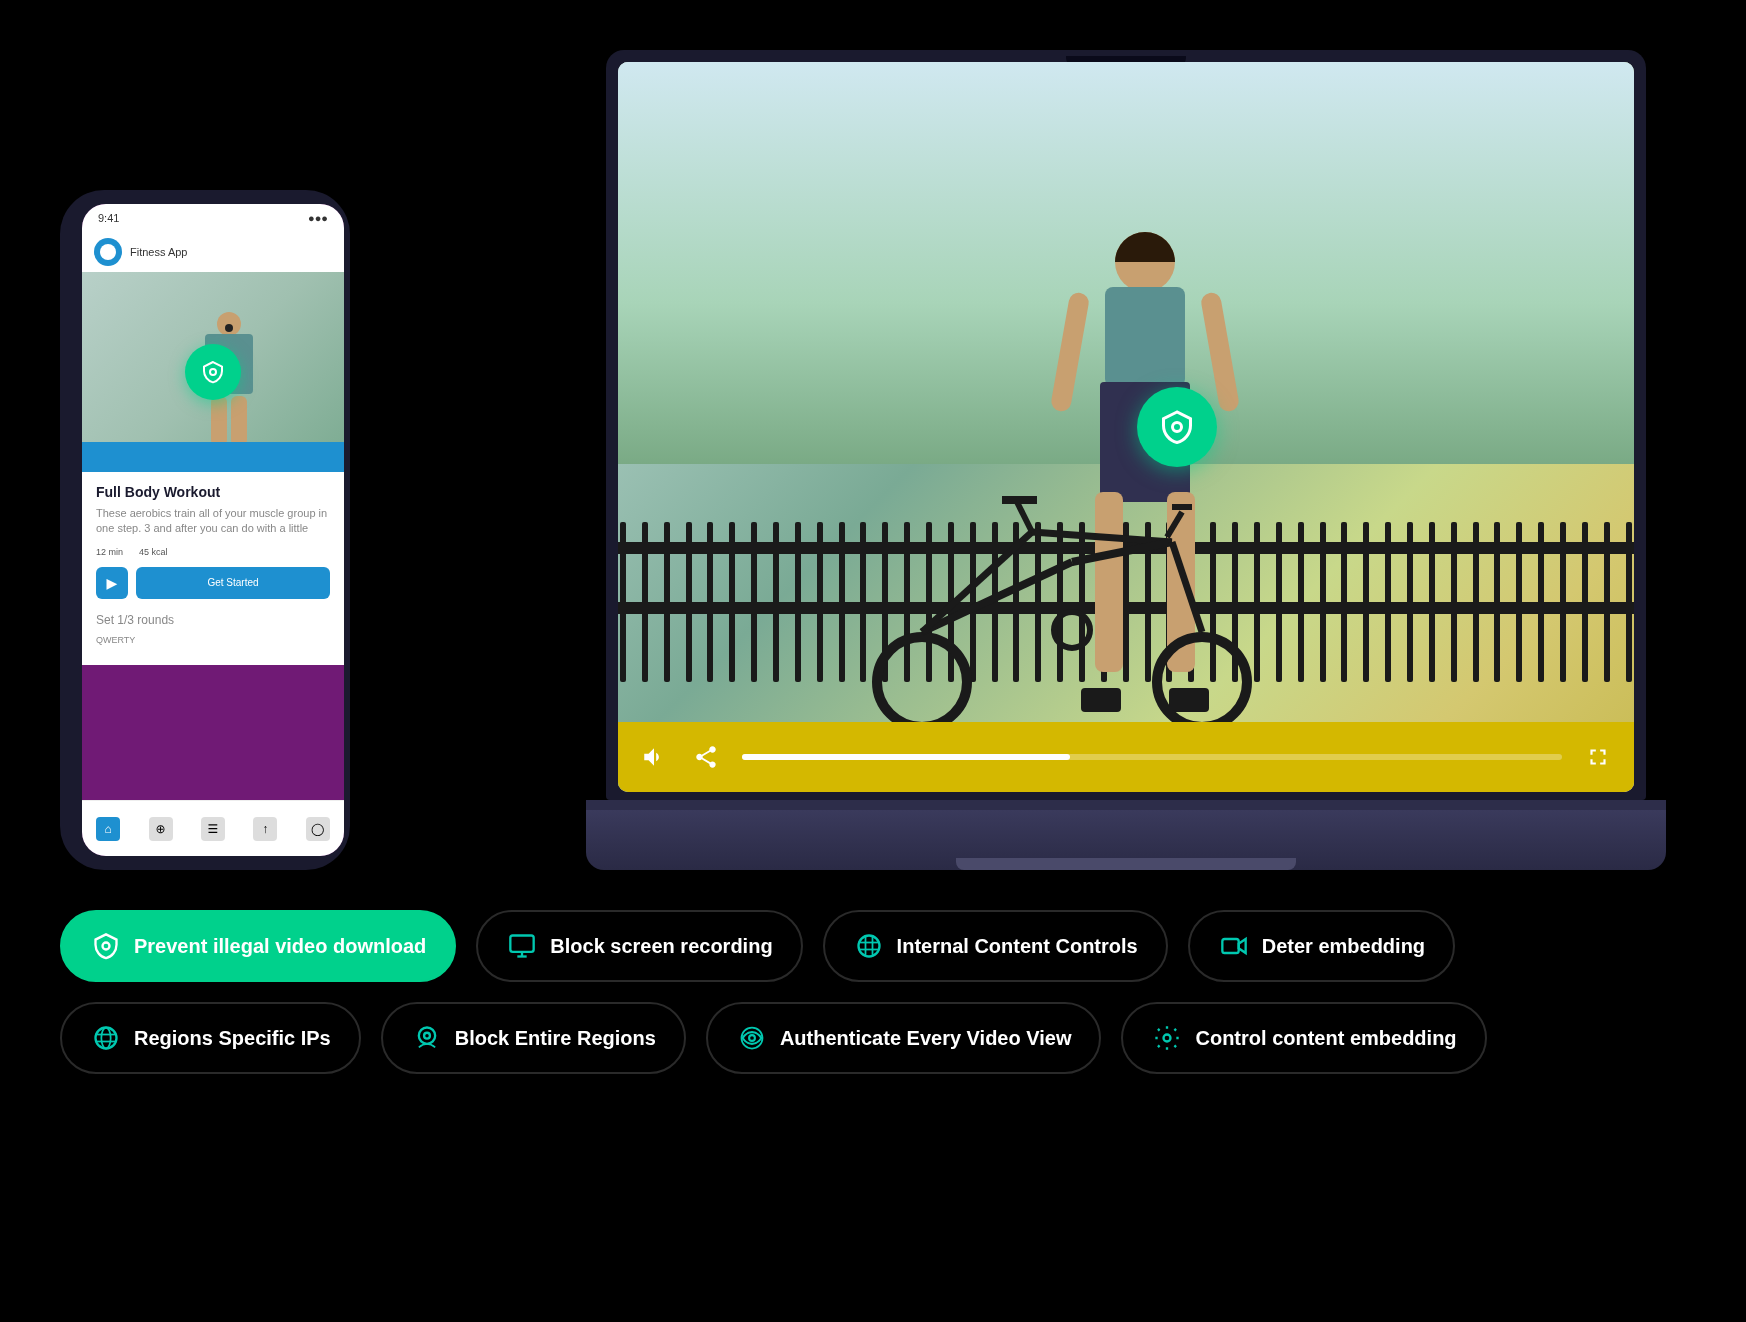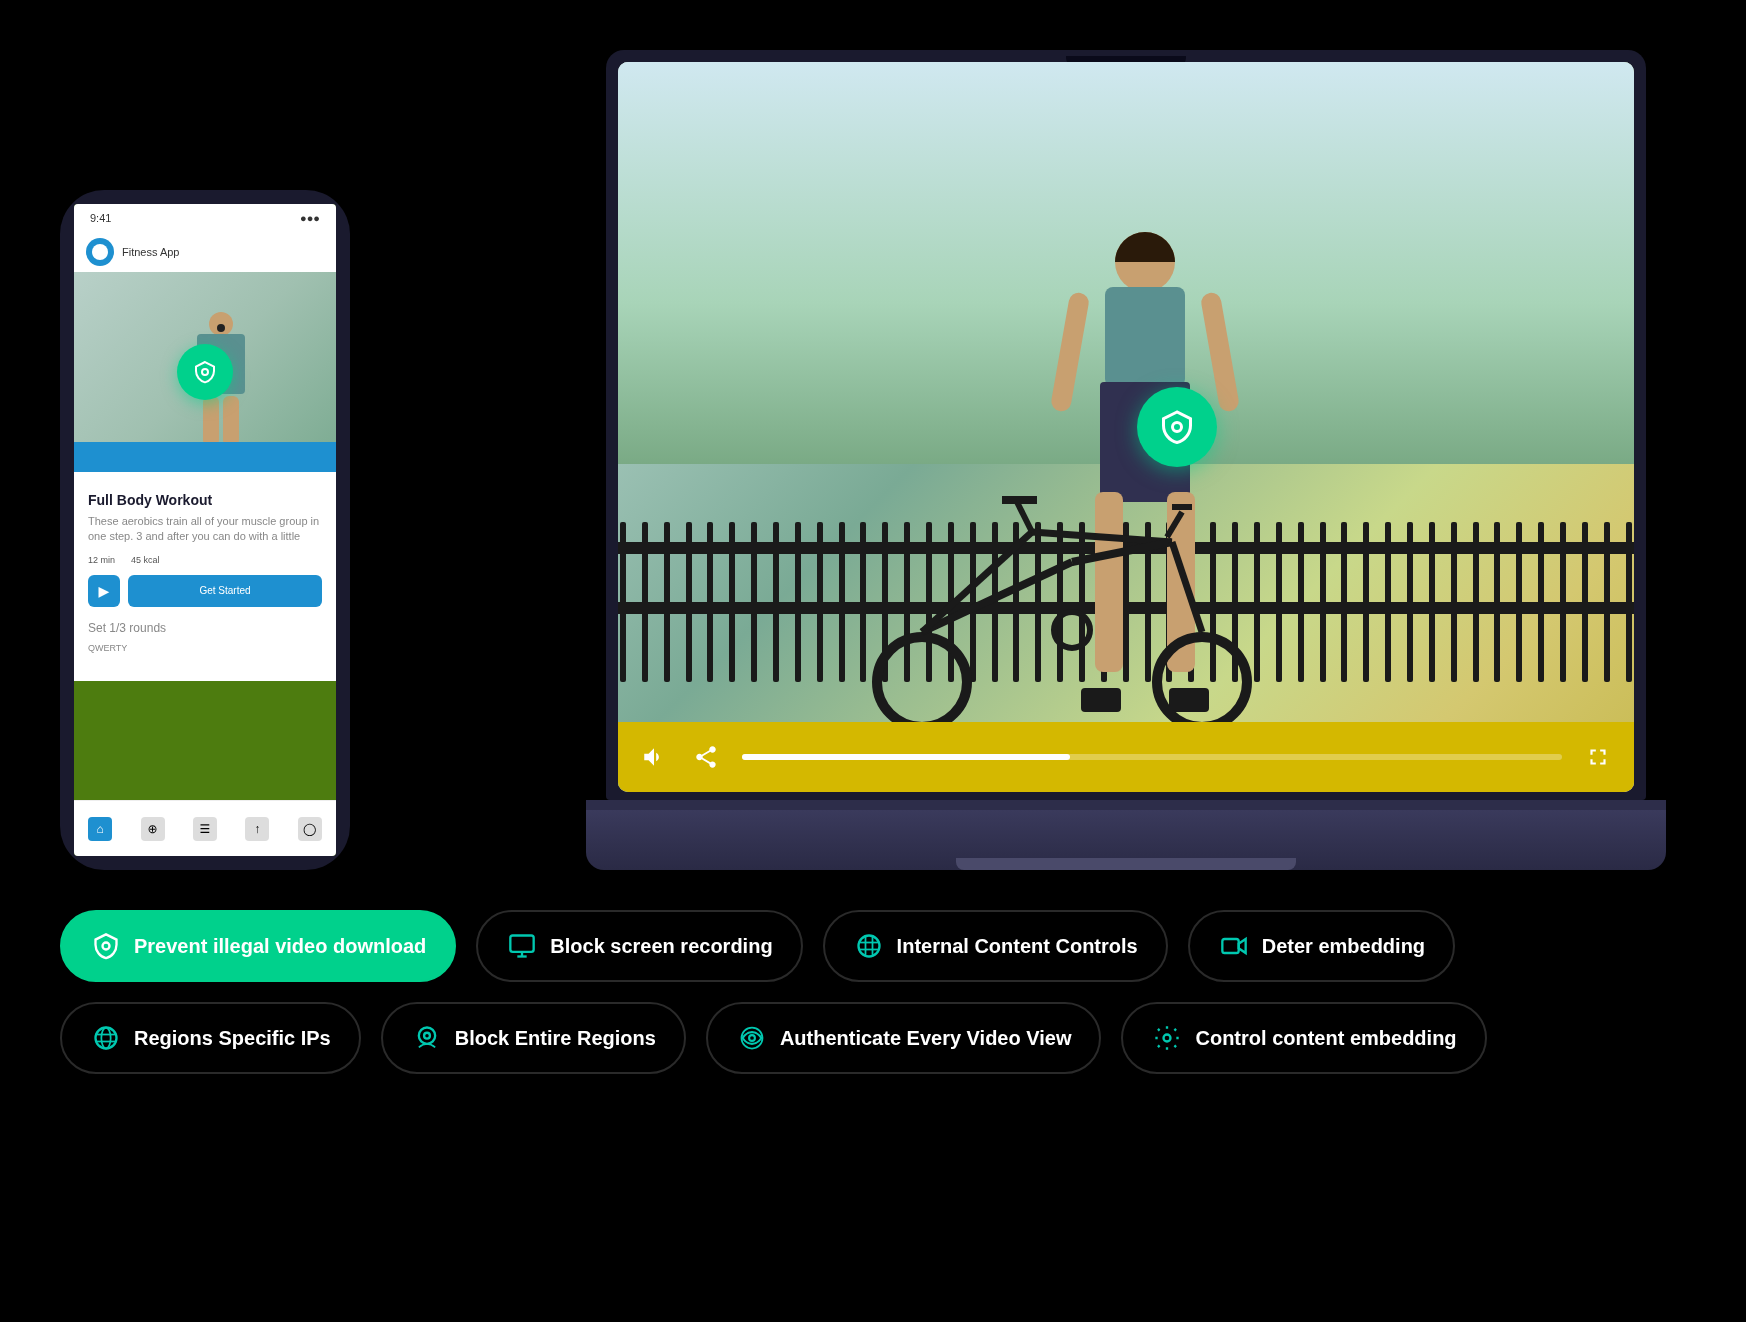--- a/index.html
+++ b/index.html
@@ -171,24 +171,25 @@
       background: #1a1a2e;
       border-radius: 44px;
       padding: 14px;
       box-shadow: 4px 4px 30px rgba(0,0,0,0.6);
       z-index: 10;
     }
 
     .phone-screen {
       width: 100%;
       height: 100%;
-      background: #4d7c0f;
-      border-radius: 4px;
+      background: #701a75;
+      border-radius: 24px;
       overflow: hidden;
       position: relative;
+      margin-left: 8px;
     }
 
     .phone-status-bar {
       height: 28px;
       background: #fff;
       display: flex;
       align-items: center;
       justify-content: space-between;
       padding: 0 16px;
       font-size: 11px;
@@ -222,21 +223,21 @@
       height: 56px;
       background: #00d18c;
       border-radius: 50%;
       display: flex;
       align-items: center;
       justify-content: center;
       box-shadow: 0 4px 15px rgba(0,209,140,0.5);
     }
 
     .phone-content {
-      padding: 20px 14px;
+      padding: 12px 14px;
       background: #fff;
     }
 
     .phone-title {
       font-size: 14px;
       font-weight: 700;
       color: #1a1a2e;
       margin-bottom: 6px;
     }
 

